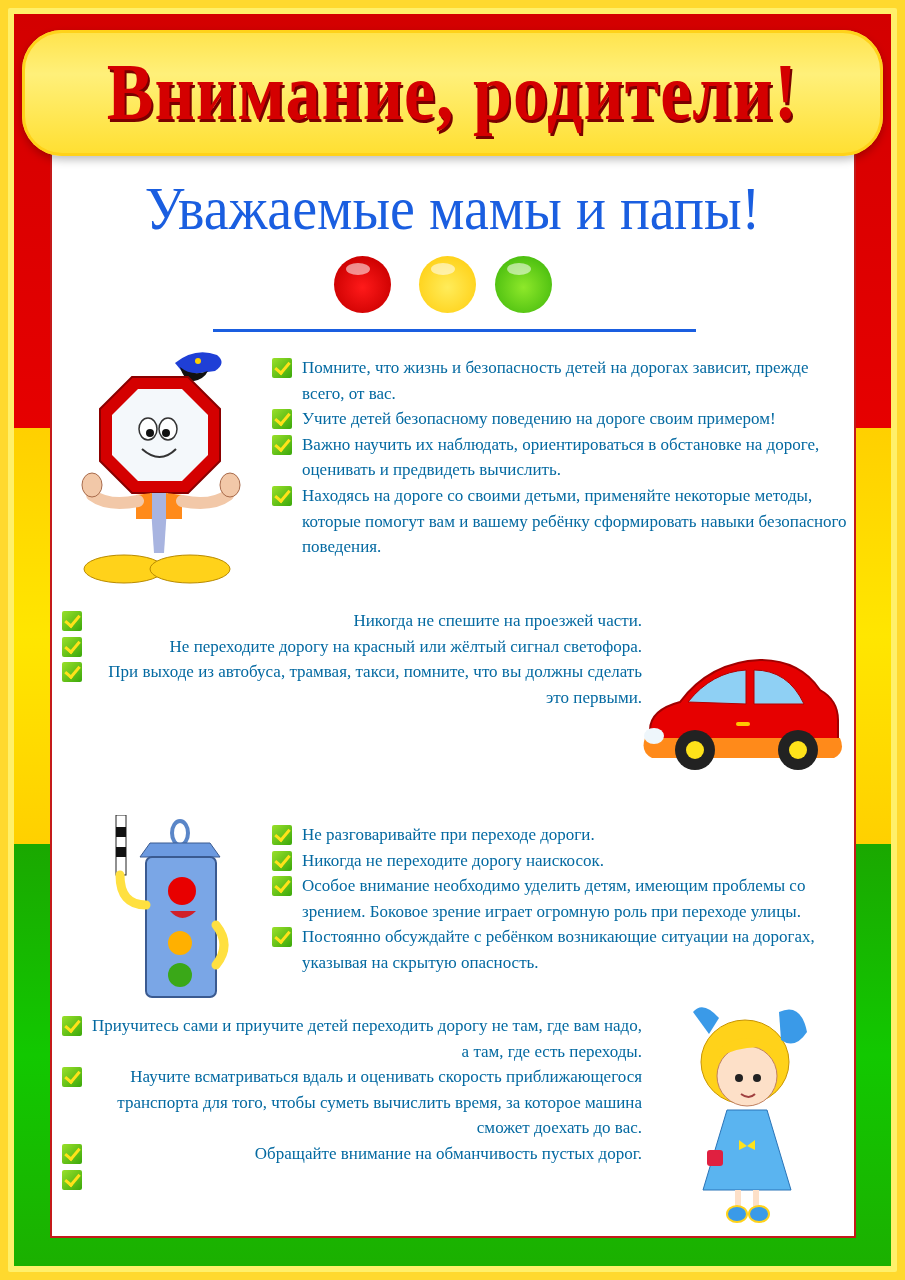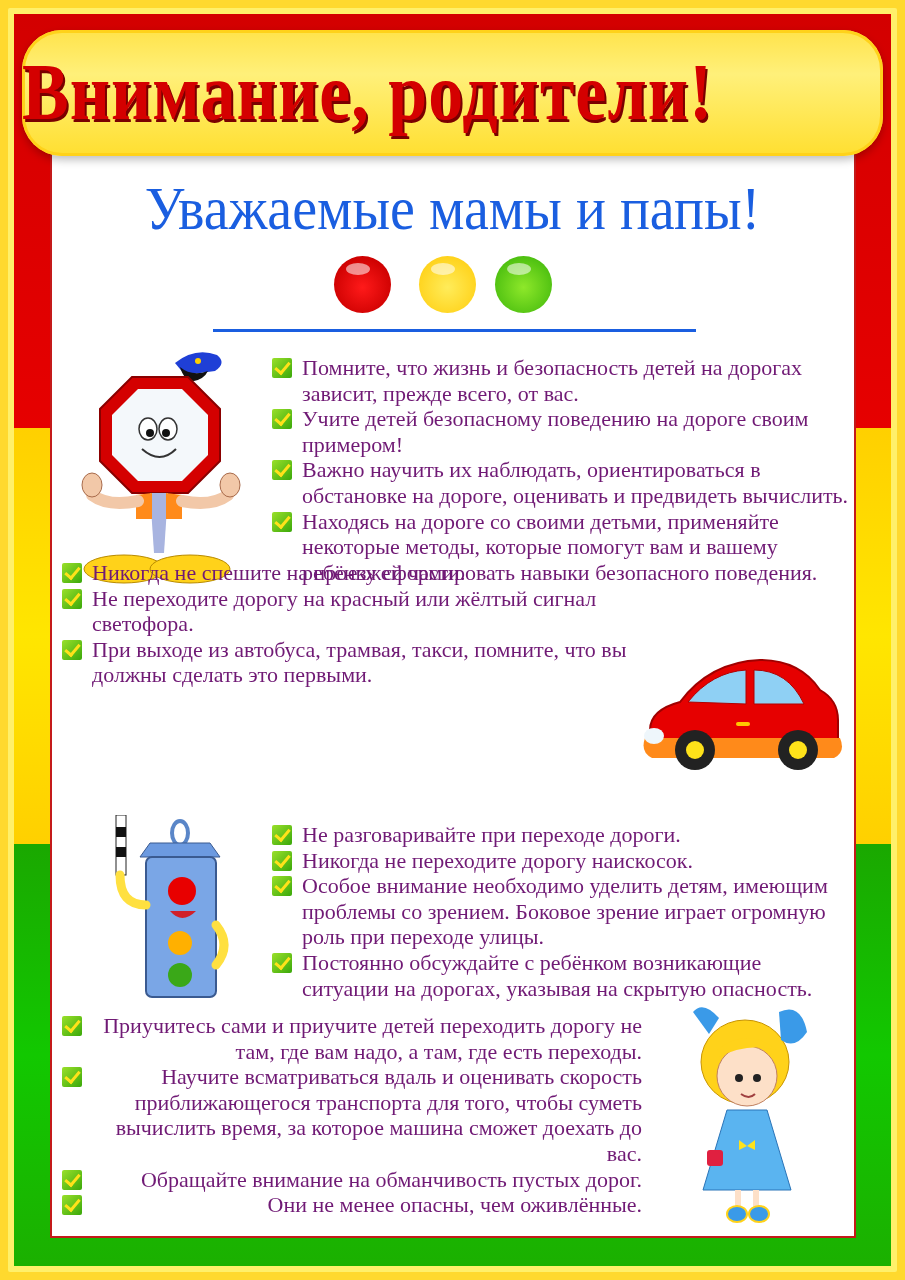--- a/index.html
+++ b/index.html
@@ -18,21 +18,21 @@
     .paper {
       position: absolute; left: 50px; top: 120px; width: 806px; height: 1118px;
       background: #ffffff; border: 2px solid #c41a1a;
     }
 
     .title-bar {
       position: absolute; left: 22px; top: 30px; width: 861px; height: 126px;
       border-radius: 40px;
       background: linear-gradient(#ffe34a, #fff07a 35%, #ffdf30);
       box-shadow: 0 0 0 3px #ffd21a inset, 0 4px 8px rgba(0,0,0,0.25);
-      display: flex; align-items: center; 
+      display: flex; align-items: center; justify-content: center;
     }
     .title-text {
       font-family: "Liberation Serif", serif; font-weight: bold;
       font-size: 70px; color: #d40000; letter-spacing: 1px;
       text-shadow: 2px 2px 0 #7a0000;
       transform: scaleY(1.15);
     }
 
     .subtitle {
       position: absolute; left: 0; width: 905px; top: 176px; text-align: center;
@@ -51,34 +51,34 @@
     }
     .light.r { background: radial-gradient(circle at 50% 55%, #ff1a1a, #cc0000 75%, #a30000); }
     .light.y { background: radial-gradient(circle at 50% 55%, #ffec5a, #ffd21a 75%, #e0a800); margin-left: 2px; }
     .light.g { background: radial-gradient(circle at 50% 55%, #8ee82a, #4cbf10 75%, #338c0a); margin-left: -7px; }
 
     .divider { position: absolute; left: 213px; top: 329px; width: 483px; height: 3px; background: #1a5ee0; }
 
     .list { position: absolute; list-style: none; }
     .list li {
       position: relative; padding-left: 30px;
-      font-family: "Liberation Serif", serif; font-size: 22px; line-height: 25.6px; color: #701a75;
+      font-family: "Liberation Serif", serif; font-size: 17px; line-height: 25.6px; color: #0369a1;
     }
     .check {
       position: absolute; left: 0; top: 3px; width: 20px; height: 20px;
       background: linear-gradient(135deg, #9ae02a, #3aa80a);
       border-radius: 2px;
     }
     .check::after {
       content: ""; position: absolute; left: 6px; top: 1px; width: 6px; height: 12px;
       border: solid #ffe21a; border-width: 0 3px 3px 0; transform: rotate(40deg);
     }
 
     #list1 { left: 272px; top: 355px; width: 580px; }
-    #list2 { left: 62px; top: 560px; width: 580px; }
+    #list2 { left: 62px; top: 608px; width: 580px; text-align: right; }
     #list3 { left: 272px; top: 822px; width: 580px; }
     #list4 { left: 62px; top: 1013px; width: 580px; text-align: right; }
 
     .illus { position: absolute; }
     #stop-sign { left: 80px; top: 345px; width: 170px; height: 240px; }
     #car { left: 640px; top: 650px; width: 205px; height: 125px; }
     #traffic-light-char { left: 100px; top: 815px; width: 140px; height: 190px; }
     #girl { left: 683px; top: 1000px; width: 130px; height: 230px; }
   </style>
 </head>
@@ -172,21 +172,21 @@
   <li><span class="check"></span><span>Не разговаривайте при переходе дороги.</span></li>
   <li><span class="check"></span><span>Никогда не переходите дорогу наискосок.</span></li>
   <li><span class="check"></span><span>Особое внимание необходимо уделить детям, имеющим проблемы со зрением. Боковое зрение играет огромную роль при переходе улицы.</span></li>
   <li><span class="check"></span><span>Постоянно обсуждайте с ребёнком возникающие ситуации на дорогах, указывая на скрытую опасность.</span></li>
 </ul>
 
 <ul class="list" id="list4">
   <li><span class="check"></span><span>Приучитесь сами и приучите детей переходить дорогу не там, где вам надо, а там, где есть переходы.</span></li>
   <li><span class="check"></span><span>Научите всматриваться вдаль и оценивать скорость приближающегося транспорта для того, чтобы суметь вычислить время, за которое машина сможет доехать до вас.</span></li>
   <li><span class="check"></span><span>Обращайте внимание на обманчивость пустых дорог.</span></li>
-  <li><span class="check"></span><span>Они не менее опасны, чем оживлённые.</span></li>
+  <li><span class="check"></span></li>
 </ul>
 
 <svg class="illus" id="girl" viewBox="0 0 130 230">
   <ellipse cx="62" cy="62" rx="44" ry="42" fill="#ffd21a" stroke="#c89400"></ellipse>
   <path d="M10 12 q10 -12 26 6 l-10 16 z" fill="#3a9ae8"></path>
   <path d="M96 12 q22 -10 28 20 q-12 18 -26 8 z" fill="#3a9ae8"></path>
   <ellipse cx="64" cy="76" rx="30" ry="30" fill="#fde0c8" stroke="#c08060"></ellipse>
   <path d="M34 50 q30 -24 60 0 q-30 -8 -60 8 z" fill="#ffd21a"></path>
   <circle cx="56" cy="78" r="4" fill="#222"></circle>
   <circle cx="74" cy="78" r="4" fill="#222"></circle>

